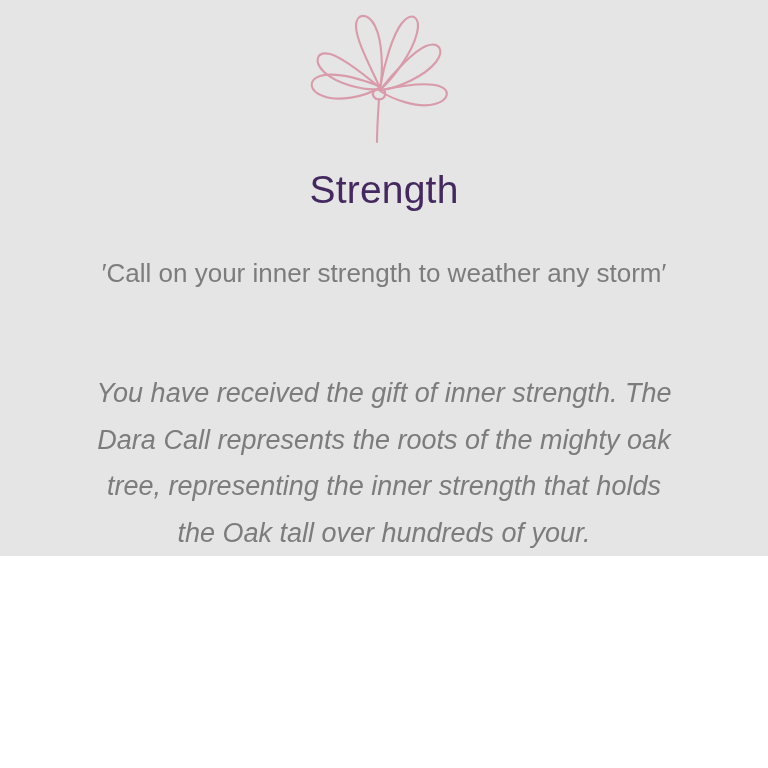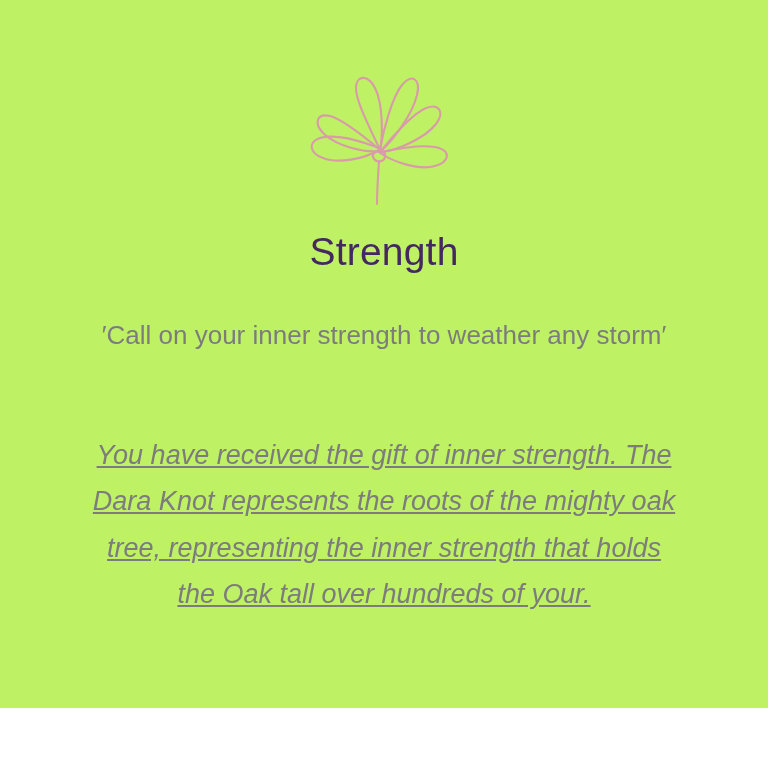--- a/index.html
+++ b/index.html
@@ -10,26 +10,27 @@
     width: 768px;
     height: 768px;
     background: #ffffff;
     font-family: "Liberation Sans", sans-serif;
     overflow: hidden;
   }
 
   .card {
     position: relative;
     width: 768px;
-    height: 708px;
+    height: 556px;
     box-sizing: border-box;
     display: flex;
     flex-direction: column;
     align-items: center;
-    background: #bef264;
+    background: #e5e5e5;
+    justify-content: flex-end;
   }
 
   
   .emblem-wrap {
     margin-top: 56px;
     width: 200px;
     height: 150px;
     display: flex;
     align-items: flex-start;
     justify-content: center;
@@ -68,21 +69,20 @@
     width: 730px;
     font-size: 27px;
     font-style: italic;
     font-weight: 400;
     color: #7c7c7c;
     line-height: 1.72;
     text-align: center;
   }
   .body-copy .line {
     display: block;
-    text-decoration: underline;
   }
 </style>
 </head>
 <body>
 
 <div class="card">
 
   <div class="emblem-wrap">
     <svg viewBox="0 0 200 150" xmlns="http://www.w3.org/2000/svg">
       <g fill="none" stroke="#d99baa" stroke-width="2.1" stroke-linecap="round" stroke-linejoin="round">
@@ -112,18 +112,18 @@
       </g>
     </svg>
   </div>
 
   <h1 class="title">Strength</h1>
 
   <p class="quote">′Call on your inner strength to weather any storm′</p>
 
   <div class="body-copy">
     <span class="line">You have received the gift of inner strength. The</span>
-    <span class="line">Dara Knot represents the roots of the mighty oak</span>
+    <span class="line">Dara Call represents the roots of the mighty oak</span>
     <span class="line">tree, representing the inner strength that holds</span>
     <span class="line">the Oak tall over hundreds of your.</span>
   </div>
 
 </div>
 
 </body></html>

